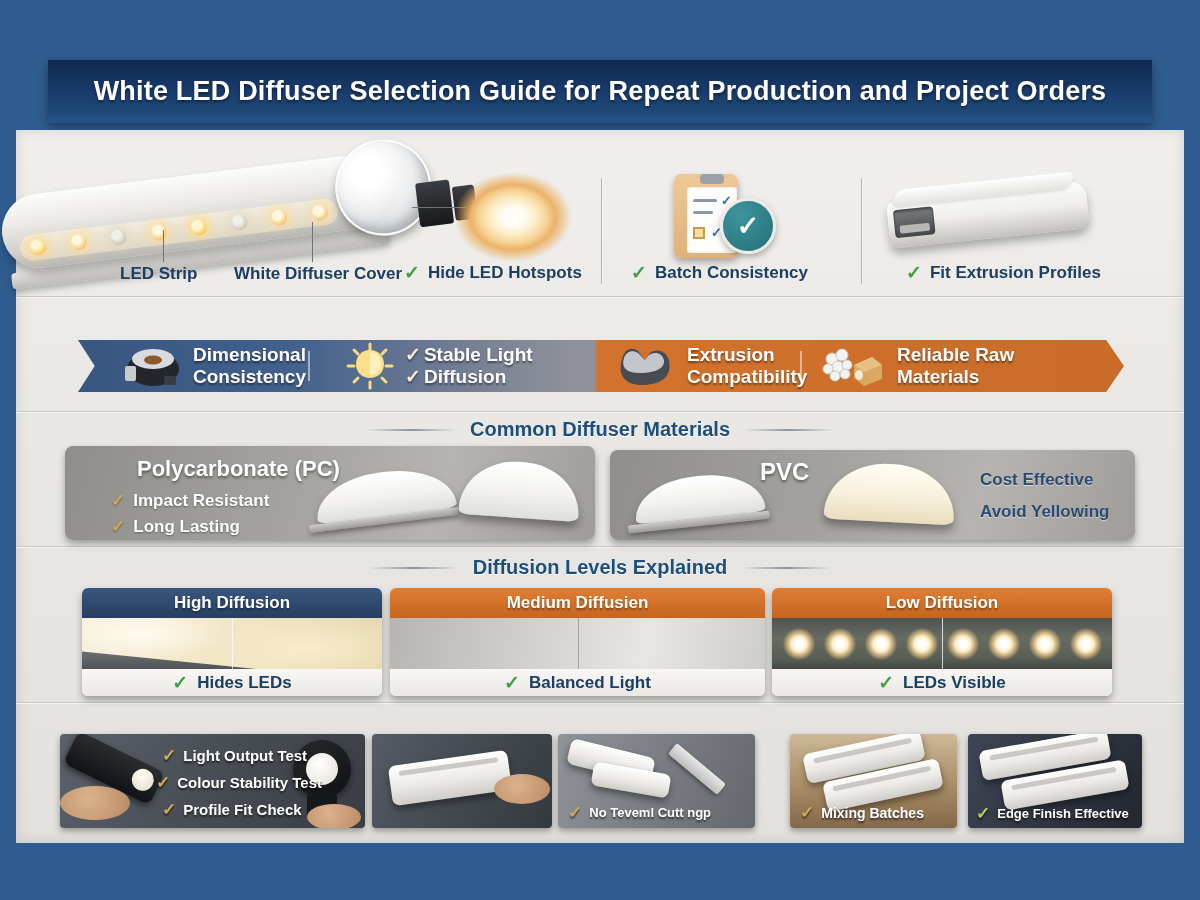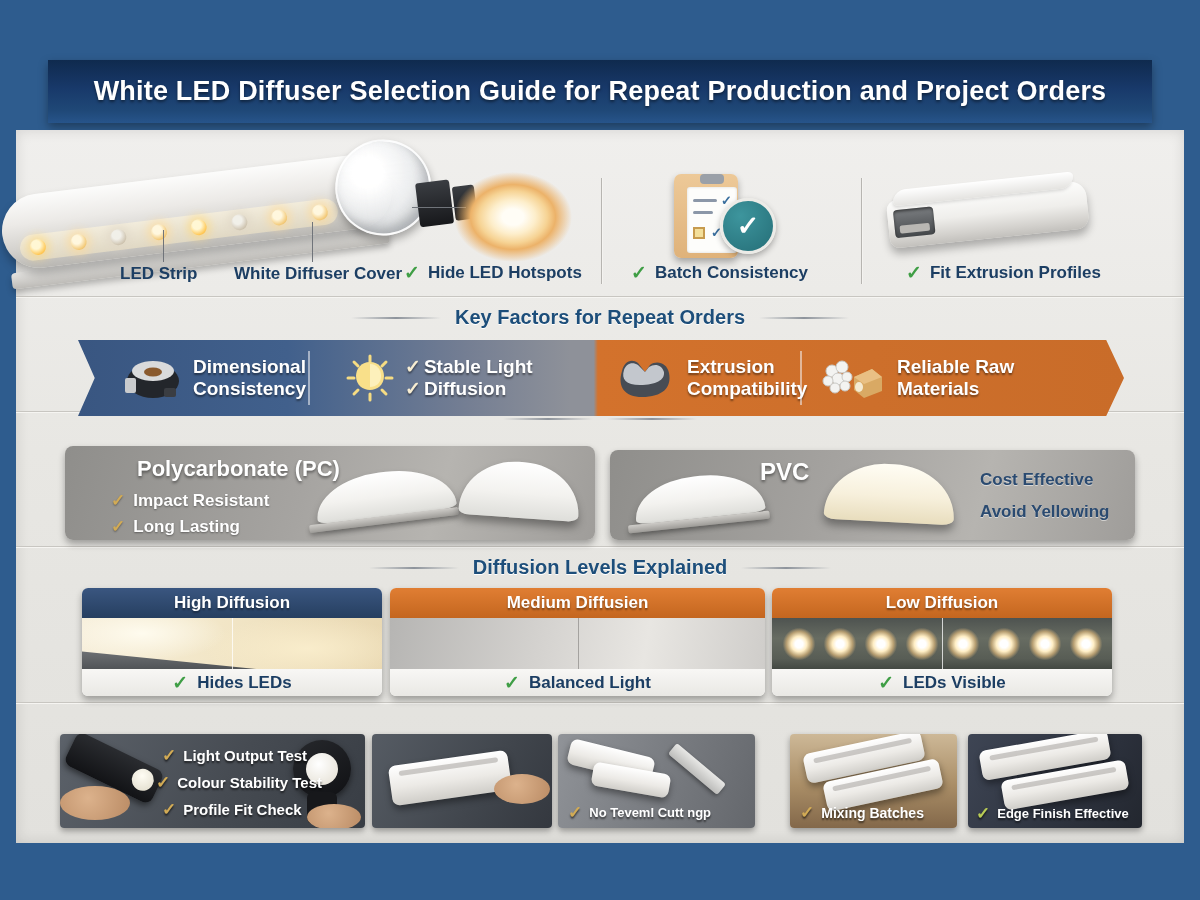--- a/index.html
+++ b/index.html
@@ -74,21 +74,21 @@
   .extrusion{position:absolute;left:872px;top:44px;width:210px;height:84px;transform:rotate(-6deg);}
   .ext-body{position:absolute;left:0;top:16px;width:200px;height:48px;border-radius:10px 16px 12px 10px;
     background:linear-gradient(180deg,#fdfdfc 0%,#efeeeb 48%,#d3d1cd 82%,#c2c0bc 100%);
     box-shadow:0 6px 9px rgba(0,0,0,.28);}
   .ext-top{position:absolute;left:8px;top:6px;width:180px;height:16px;border-radius:8px;
     background:linear-gradient(180deg,#ffffff,#e4e3e0);transform:skewX(-24deg);box-shadow:0 2px 3px rgba(0,0,0,.12);}
   .ext-slot{position:absolute;left:6px;top:26px;width:40px;height:28px;border-radius:4px;
     background:linear-gradient(180deg,#7b7e81,#44474a);box-shadow:inset 0 2px 3px rgba(0,0,0,.5);}
   .ext-slot i{position:absolute;left:5px;bottom:4px;width:30px;height:8px;background:#b9b7b3;border-radius:2px;}
   
-  .ribbon{position:absolute;left:62px;top:210px;width:1046px;height:76px;
+  .ribbon{position:absolute;left:62px;top:210px;width:1046px;height:52px;
     clip-path:polygon(0 0,98.3% 0,100% 50%,98.3% 100%,0 100%,1.6% 50%);
     background:linear-gradient(90deg,#395681 0%,#41608c 20%,#747e93 37%,#8e9199 47%,#8e9199 49.3%,#d3722c 49.7%,#cd6f2b 76%,#c96c29 100%);
     box-shadow:0 5px 8px rgba(0,0,0,.3);}
   .rib-item{position:absolute;top:0;height:100%;display:flex;align-items:center;gap:11px;}
   .rib-text{color:#fff;font-weight:bold;font-size:19px;line-height:22px;text-shadow:0 2px 2px rgba(0,0,0,.45);white-space:nowrap;}
   .rib-text .chk{color:#f7edd2;margin-right:3px;}
   .rib-div{position:absolute;top:11px;bottom:11px;width:2px;background:rgba(242,243,246,.55);}
   .rib-icon{display:block;}
   
   .mat-card{position:absolute;border-radius:8px;
@@ -224,25 +224,20 @@
       <div class="ext-slot">
           <i></i>
         </div>
     </div>
 
     <div class="label benefit" style="left:890px;top:131px">
       <span class="chk green">✓</span>
       <span>Fit Extrusion Profiles</span>
     </div>
 
-    <div class="sec-title" style="top:176px">
-      <span class="rule w90"></span>
-      <span class="txt">Key Factors for Repeat Orders</span>
-      <span class="rule w90"></span>
-    </div>
 
     <div class="ribbon">
       <div class="rib-item" style="left:46px">
         <svg class="rib-icon" width="58" height="44" viewBox="0 0 58 44">
           <ellipse cx="29" cy="25" rx="26" ry="17" fill="#23262b"></ellipse>
           <ellipse cx="29" cy="15" rx="21" ry="10" fill="#d9dadb"></ellipse>
           <ellipse cx="29" cy="16" rx="9" ry="4.5" fill="#8a5a2e"></ellipse>
           <rect x="1" y="22" width="11" height="15" rx="2" fill="#c9cbcd"></rect>
           <rect x="40" y="32" width="12" height="9" rx="2" fill="#3a3d42"></rect>
         </svg>
@@ -305,20 +300,21 @@
         </svg>
         <div class="rib-text">
           <div>Reliable Raw</div>
           <div>Materials</div>
         </div>
       </div>
     </div>
 
     <div class="sec-title" style="top:288px">
       <span class="rule w90"></span>
+      <span class="txt">Common Diffuser Materials</span>
       <span class="rule w90"></span>
     </div>
 
     <div class="mat-card" style="left:49px;top:316px;width:530px;height:94px">
       <div class="mat-name" style="left:72px;top:10px">Polycarbonate (PC)</div>
       <div class="mat-point" style="left:46px;top:44px">
         <span class="chk gold">✓</span>
         <span>Impact Resistant</span>
       </div>
       <div class="mat-point" style="left:46px;top:70px">

